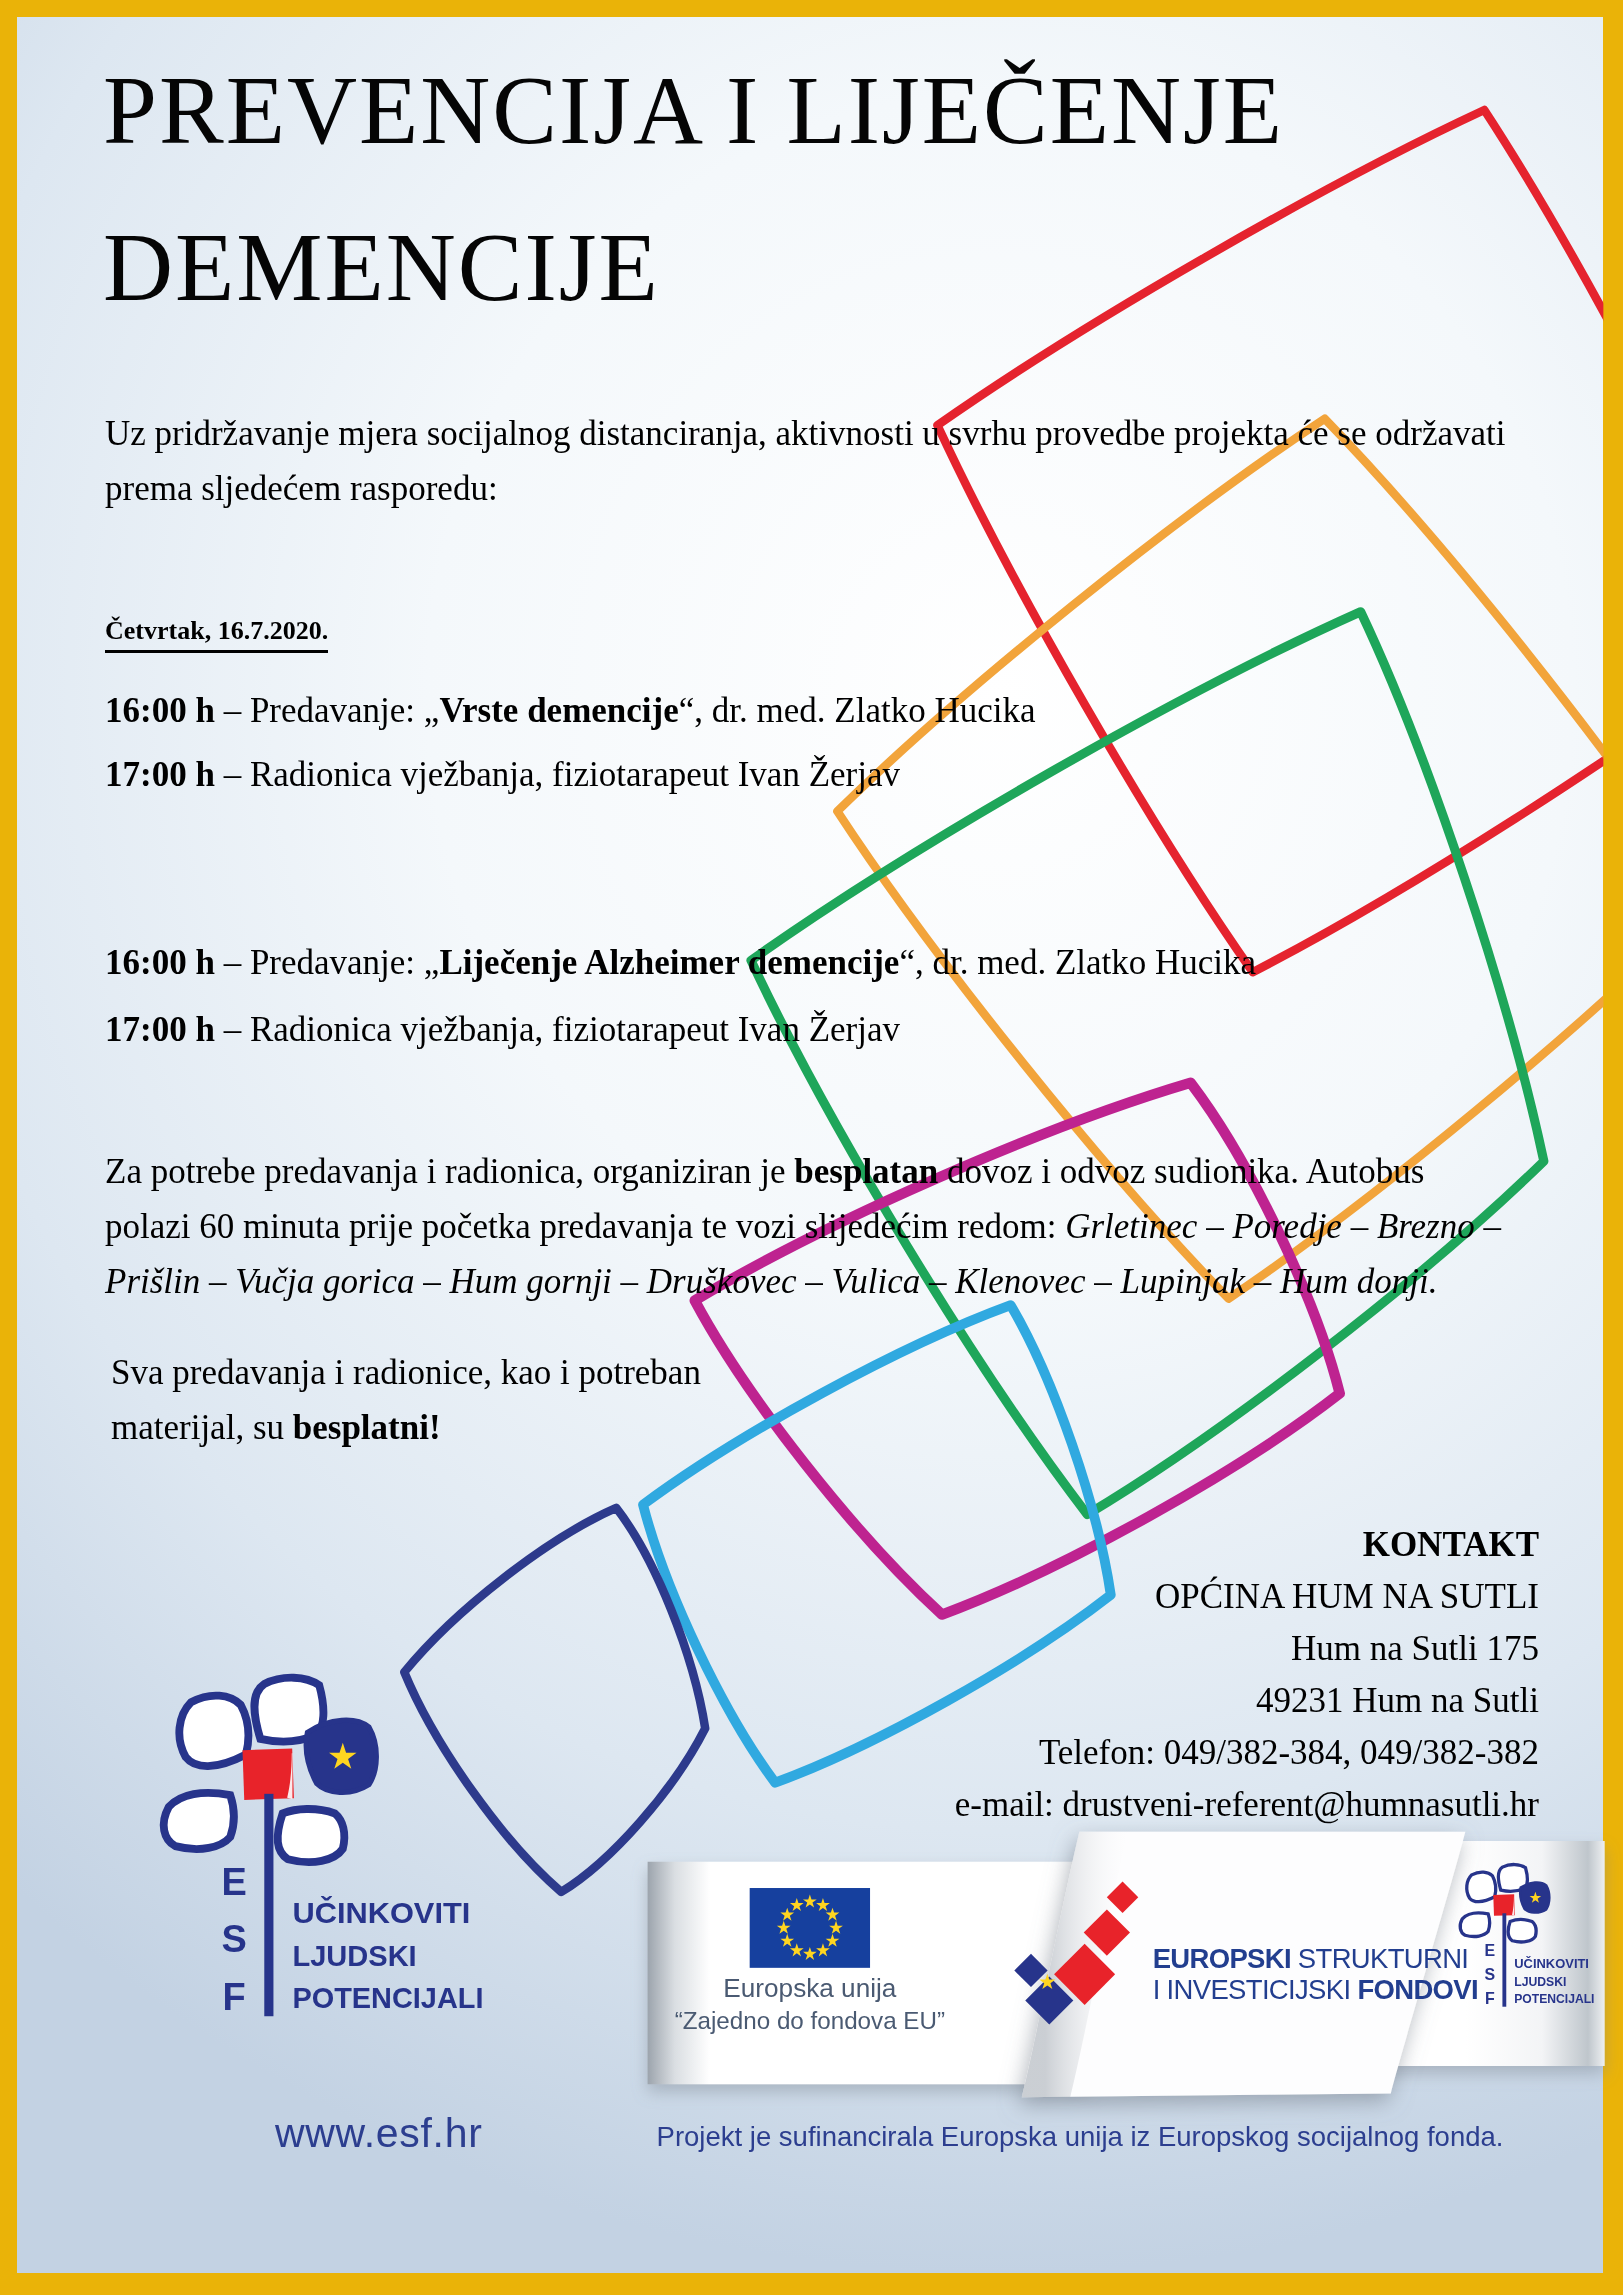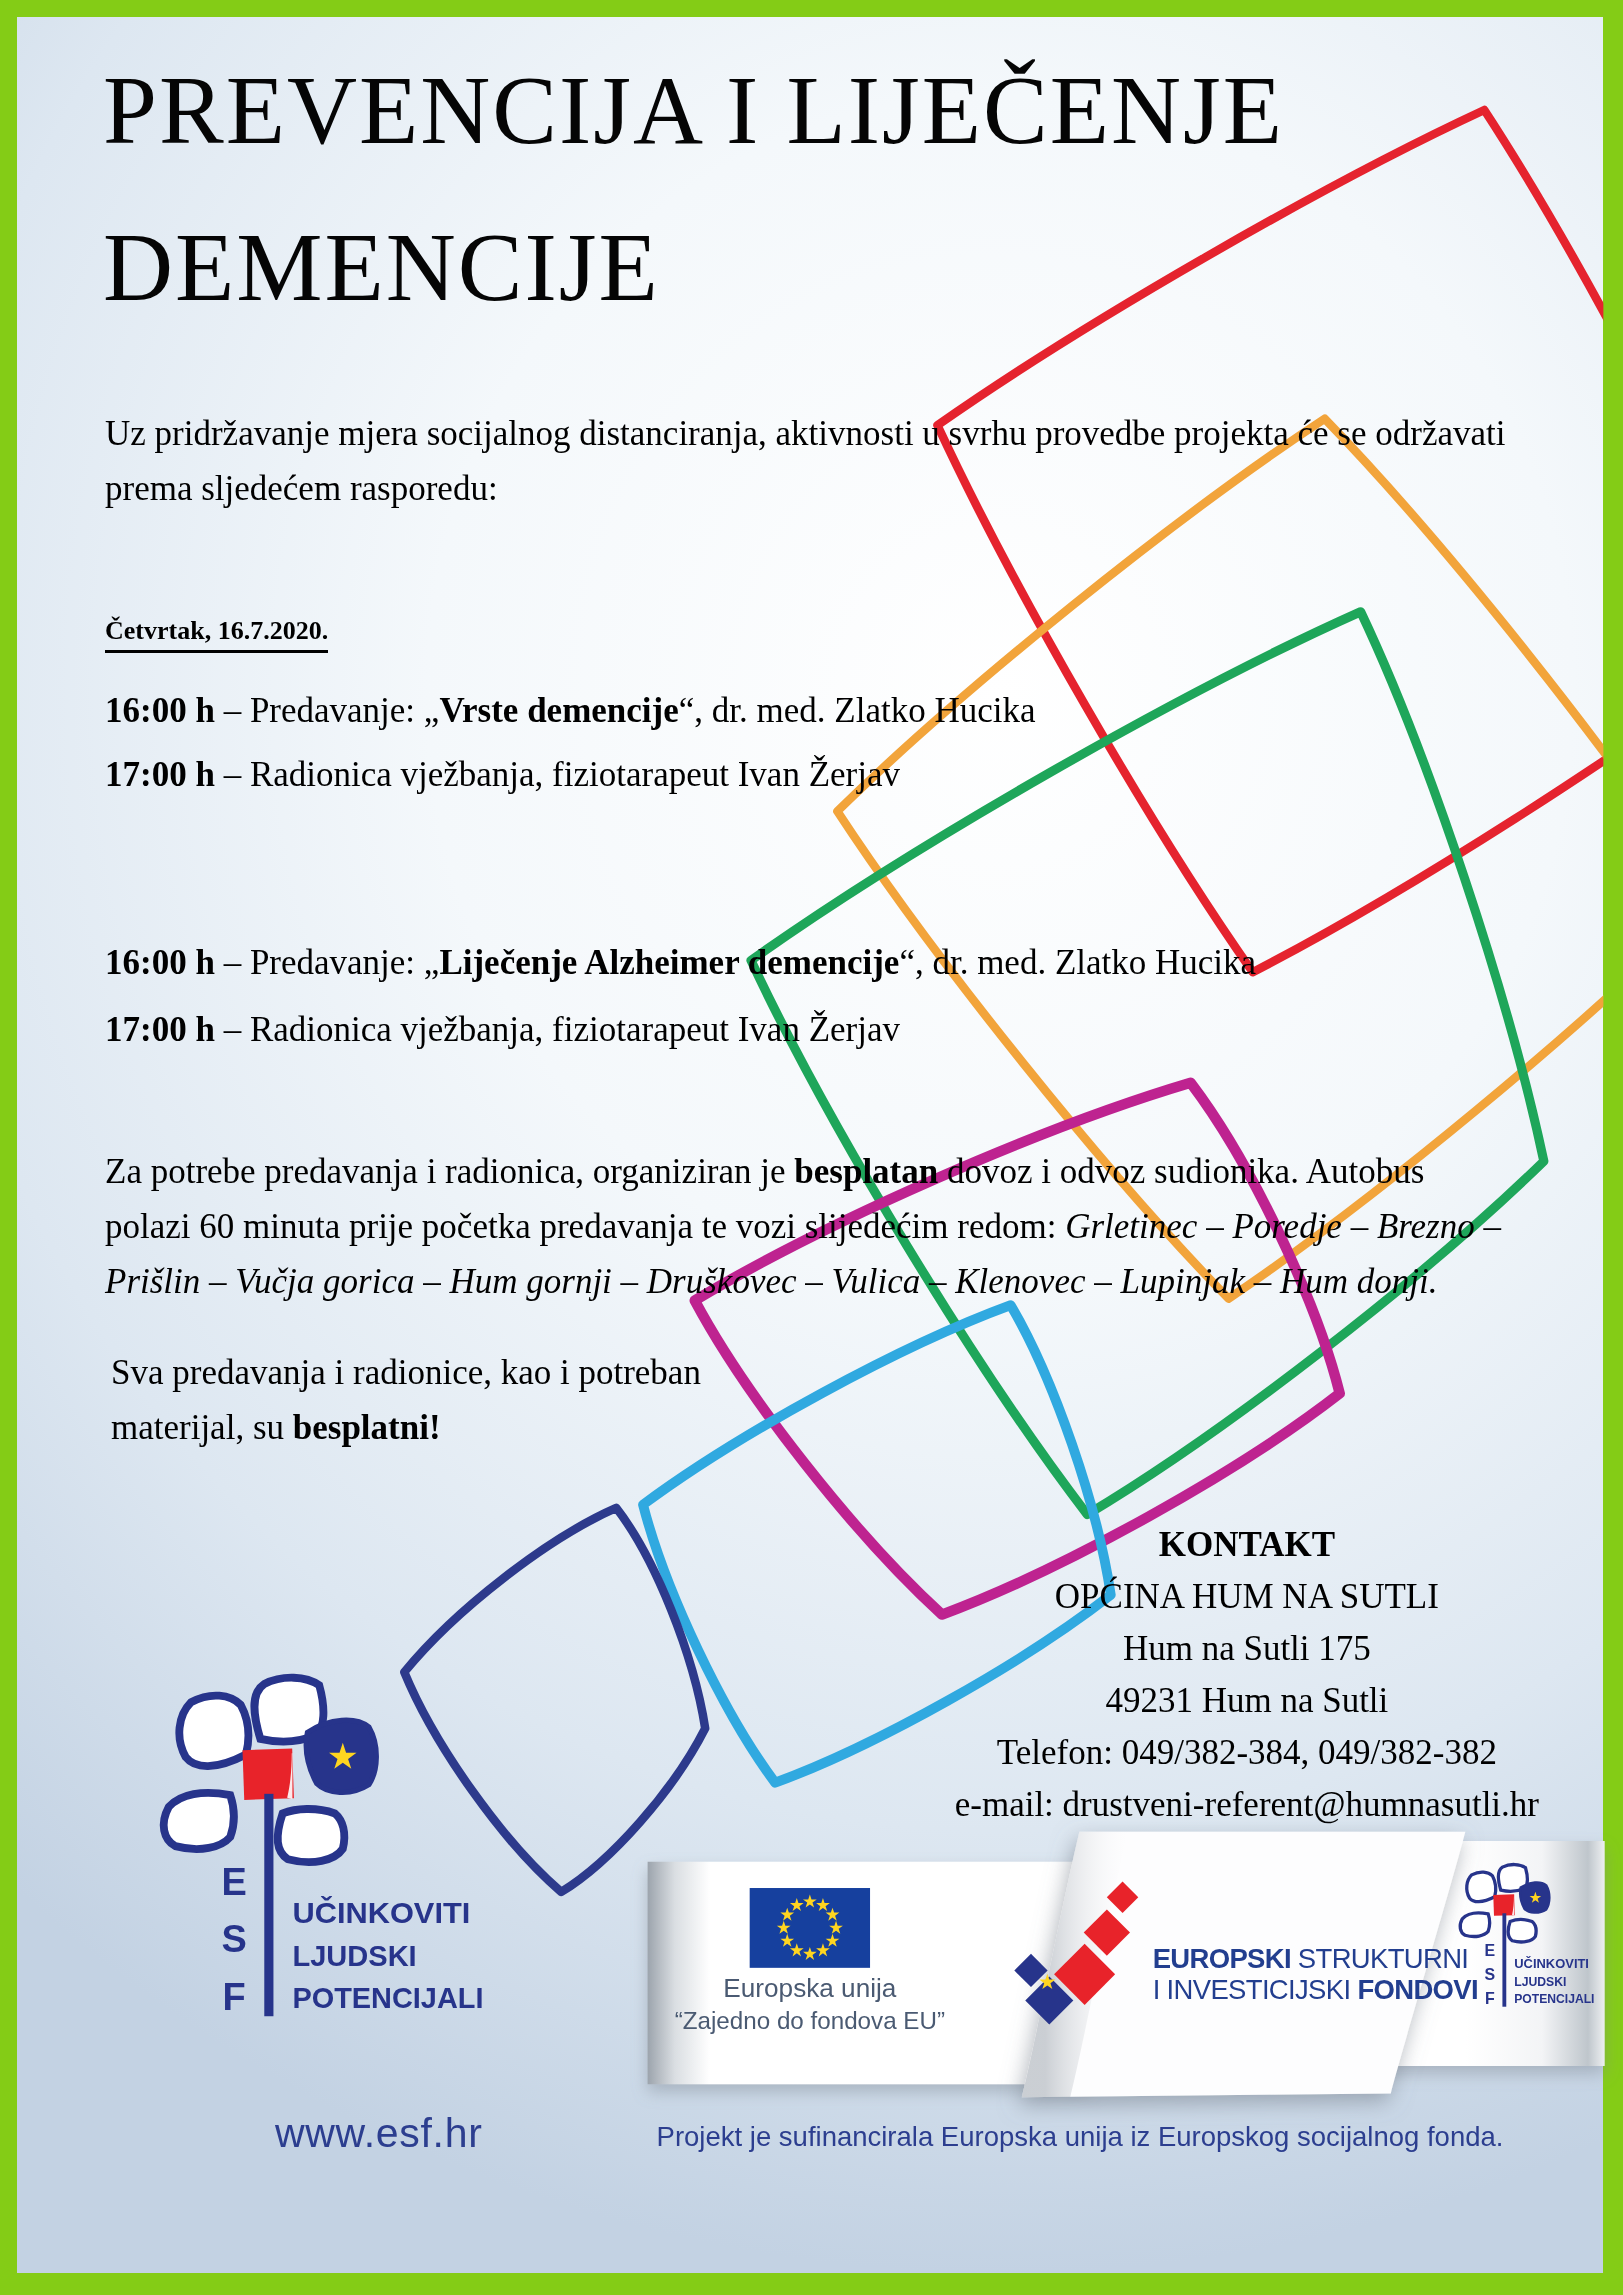--- a/index.html
+++ b/index.html
@@ -1,28 +1,28 @@
 <!DOCTYPE html>
 <html style="font-size:10.5px"><head>
 <meta charset="utf-8">
 <style>
   html,body{margin:0;padding:0;background:#ffffff;}
-  #page{position:relative;width:1623px;height:2295px;background:#84cc16;overflow:hidden;
+  #page{position:relative;width:1623px;height:2295px;background:#eab308;overflow:hidden;
         font-family:"Liberation Serif","DejaVu Serif",serif;color:#000;}
   #bg{position:absolute;left:17px;top:17px;right:19.6px;bottom:22px;
       background:radial-gradient(95% 70% at 62% 30%, #ffffff 0%, #f4f8fb 38%, #dde7f1 72%, #c3d2e3 100%);}
   svg.layer{position:absolute;left:0;top:0;width:1623px;height:2295px;}
   .abs{position:absolute;}
   .title-line{font-size:97px;letter-spacing:2px;color:#050505;white-space:nowrap;}
   .body-text{font-size:35px;line-height:55px;}
   .sched-head{font-size:26px;font-weight:bold;border-bottom:3.3px solid #000;padding-bottom:3.9px;white-space:nowrap;}
   .sched-line{font-size:35px;white-space:nowrap;}
   .b{font-weight:bold;}
   .i{font-style:italic;}
-  .contact{font-size:35px;line-height:52px;text-align:center;}
+  .contact{font-size:35px;line-height:52px;text-align:right;}
   .footer-url{font-size:41px;color:#2C3E8F;font-family:"Liberation Sans","DejaVu Sans",sans-serif;letter-spacing:0.7px;}
   .footer-note{font-size:27.5px;color:#2C3E8F;font-family:"Liberation Sans","DejaVu Sans",sans-serif;text-align:center;}
 </style>
 </head>
 <body>
 
 <div id="page">
   <div id="bg"></div>
 
   <svg class="layer" id="decor-svg" viewBox="0 0 2481 3508">

